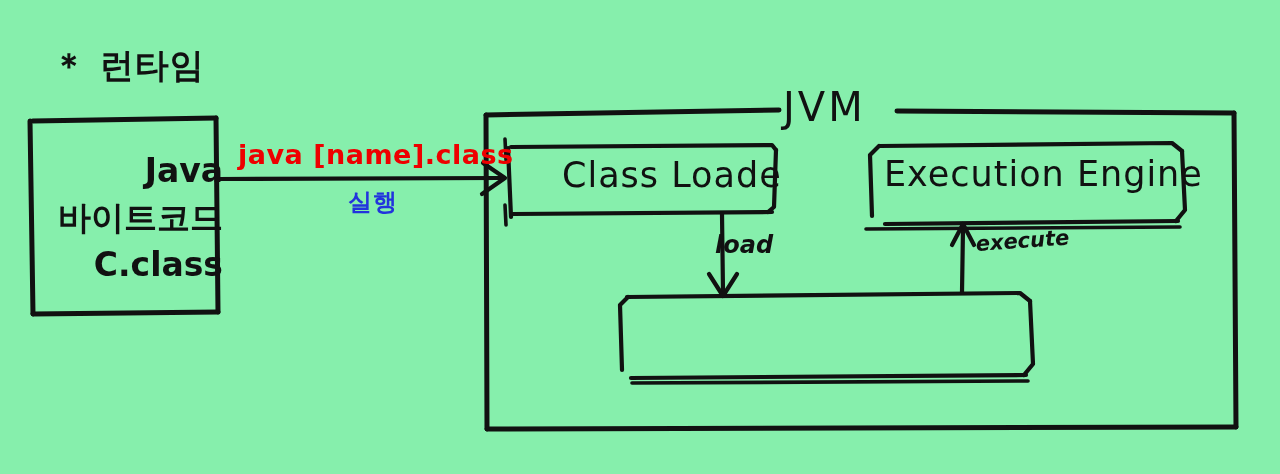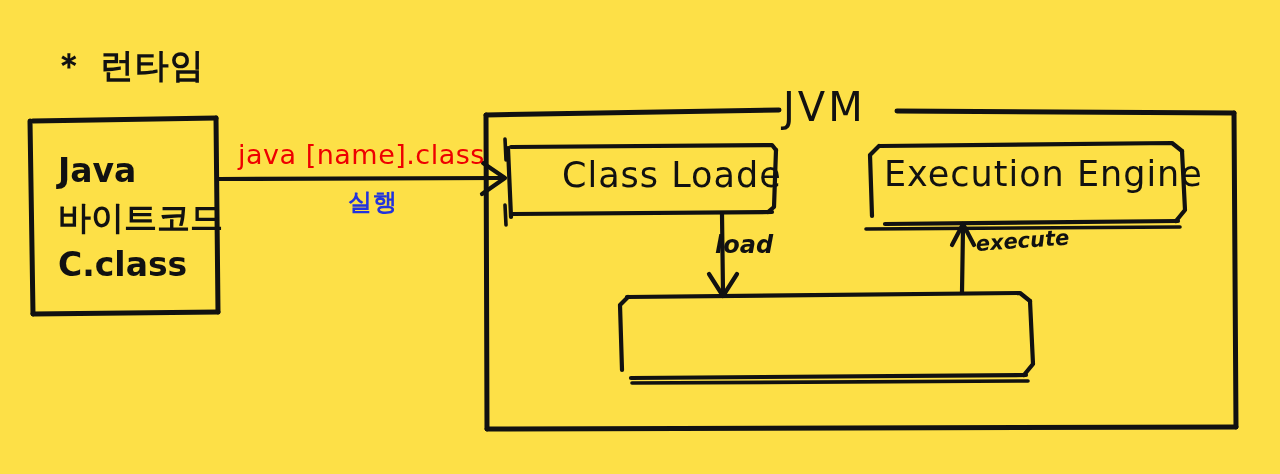--- a/index.html
+++ b/index.html
@@ -38,20 +38,21 @@
     font-size: 34px;
     letter-spacing: 1px;
     font-weight: 600;
   }
   .java-box-text {
     left: 58px;
     top: 148px;
     font-size: 33px;
     font-weight: 600;
     line-height: 1.42;
+    text-align: right;
   }
   .java-box-text div { display: block; }
   .jvm-label {
     left: 783px;
     top: 78px;
     font-size: 40px;
     letter-spacing: 3px;
     font-weight: 500;
     margin-top: 9px;
   }
@@ -89,35 +90,35 @@
     font-size: 21px;
     font-weight: 700;
     font-style: italic;
     transform: rotate(-4deg);
     transform-origin: left top;
   }
   .cmd-red {
     left: 238px;
     top: 141px;
     font-size: 27px;
-    font-weight: 400;
+    font-weight: 700;
     letter-spacing: 0.5px;
   }
   .exec-blue {
     left: 348px;
     top: 190px;
     font-size: 24px;
     font-weight: 700;
     letter-spacing: 1px;
   }
 </style>
 </head>
 <body>
 
-<div id="canvas" style="background: #fde047;">
+<div id="canvas" style="background: #86efac;">
 
   <svg id="sketch" viewBox="0 0 1280 474">
     <defs>
       <style>
         .stroke { fill: none; stroke: #111111; stroke-linecap: round; stroke-linejoin: round; }
         .sw5 { stroke-width: 5; }
         .sw4 { stroke-width: 4.2; }
         .sw35 { stroke-width: 3.6; }
       </style>
     </defs>

